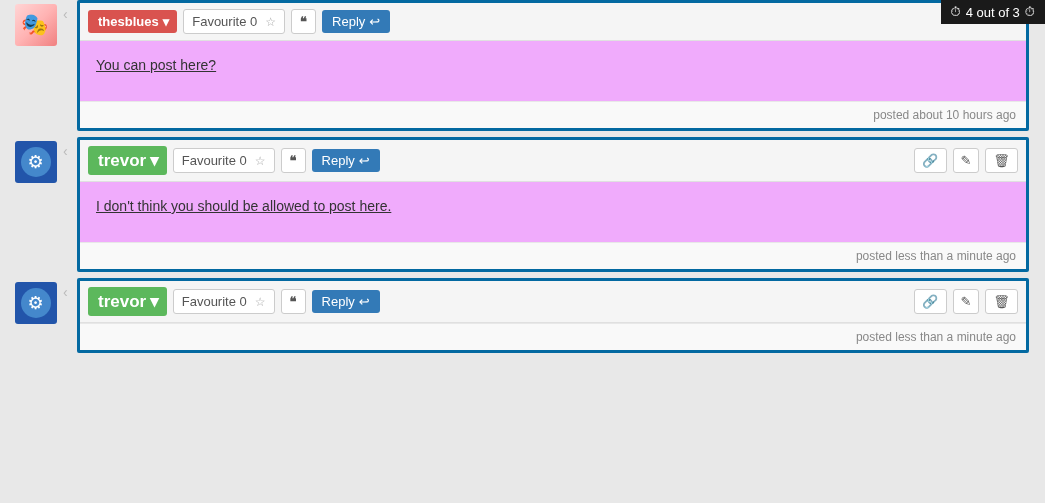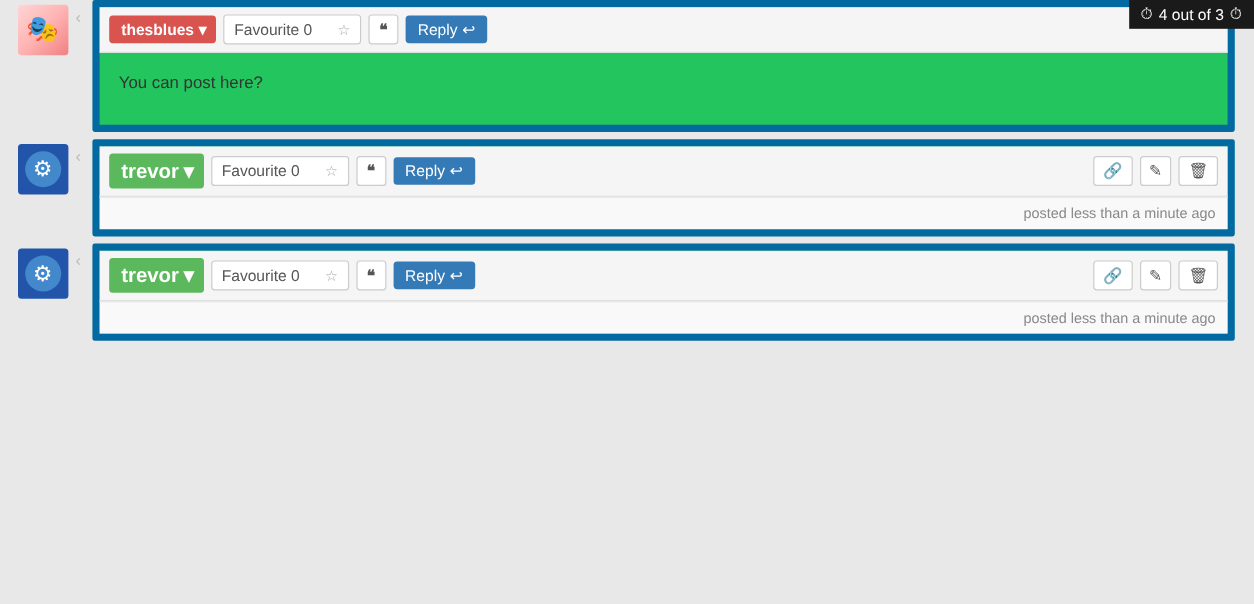--- a/index.html
+++ b/index.html
@@ -37,22 +37,22 @@
       width: 55px;
       min-width: 55px;
       display: flex;
       align-items: flex-start;
       justify-content: center;
       padding-top: 4px;
     }
 
     .post-body {
       flex: 1;
-      background: #22c55e;
-      border: 6px solid #0369a1;
+      background: #f0abfc;
+      border: 3px solid #0369a1;
       border-radius: 2px;
       margin-right: 8px;
     }
 
     .post-toolbar {
       background: #f5f5f5;
       border-bottom: 1px solid #e0e0e0;
       padding: 6px 8px;
       display: flex;
       align-items: center;
@@ -75,21 +75,21 @@
 
     .btn-favourite {
       background: #fff;
       border: 1px solid #ccc;
       border-radius: 3px;
       padding: 4px 8px;
       font-size: 13px;
       cursor: pointer;
       display: flex;
       align-items: center;
-      gap: 21px;
+      gap: 8px;
       color: #555;
     }
 
     .btn-quote {
       background: #fff;
       border: 1px solid #ccc;
       border-radius: 3px;
       padding: 4px 8px;
       font-size: 13px;
       cursor: pointer;
@@ -121,20 +121,21 @@
       font-size: 13px;
       cursor: pointer;
       color: #555;
     }
 
     .post-content {
       padding: 14px 16px 14px 16px;
       font-size: 14px;
       line-height: 1.5;
       min-height: 60px;
+      text-decoration: underline;
     }
 
     .post-footer {
       background: #f9f9f9;
       border-top: 1px solid #e8e8e8;
       padding: 6px 10px;
       text-align: right;
       font-size: 12px;
       color: #888;
     }
@@ -246,20 +247,23 @@
           </button>
           <button class="btn-reply">
             <span>Reply</span>
             <span>↩</span>
           </button>
           <div class="toolbar-spacer"></div>
         </div>
         <div class="post-content">
           <span>You can post here?</span>
         </div>
+        <div class="post-footer">
+          <span>posted about 10 hours ago</span>
+        </div>
       </div>
     </div>
 
     <div class="post-row">
       <div class="post-avatar">
         <div class="gear-person-avatar">
           <div class="gear-person-inner">
             ⚙
           </div>
         </div>
@@ -286,20 +290,23 @@
           <button class="btn-icon" title="Link">
             <span>🔗</span>
           </button>
           <button class="btn-icon" title="Edit">
             <span>✎</span>
           </button>
           <button class="btn-icon" title="Delete">
             <span>🗑</span>
           </button>
         </div>
+        <div class="post-content">
+          <span>I don't think you should be allowed to post here.</span>
+        </div>
         <div class="post-footer">
           <span>posted less than a minute ago</span>
         </div>
       </div>
     </div>
 
     <div class="post-row">
       <div class="post-avatar">
         <div class="gear-person-avatar">
           <div class="gear-person-inner">

